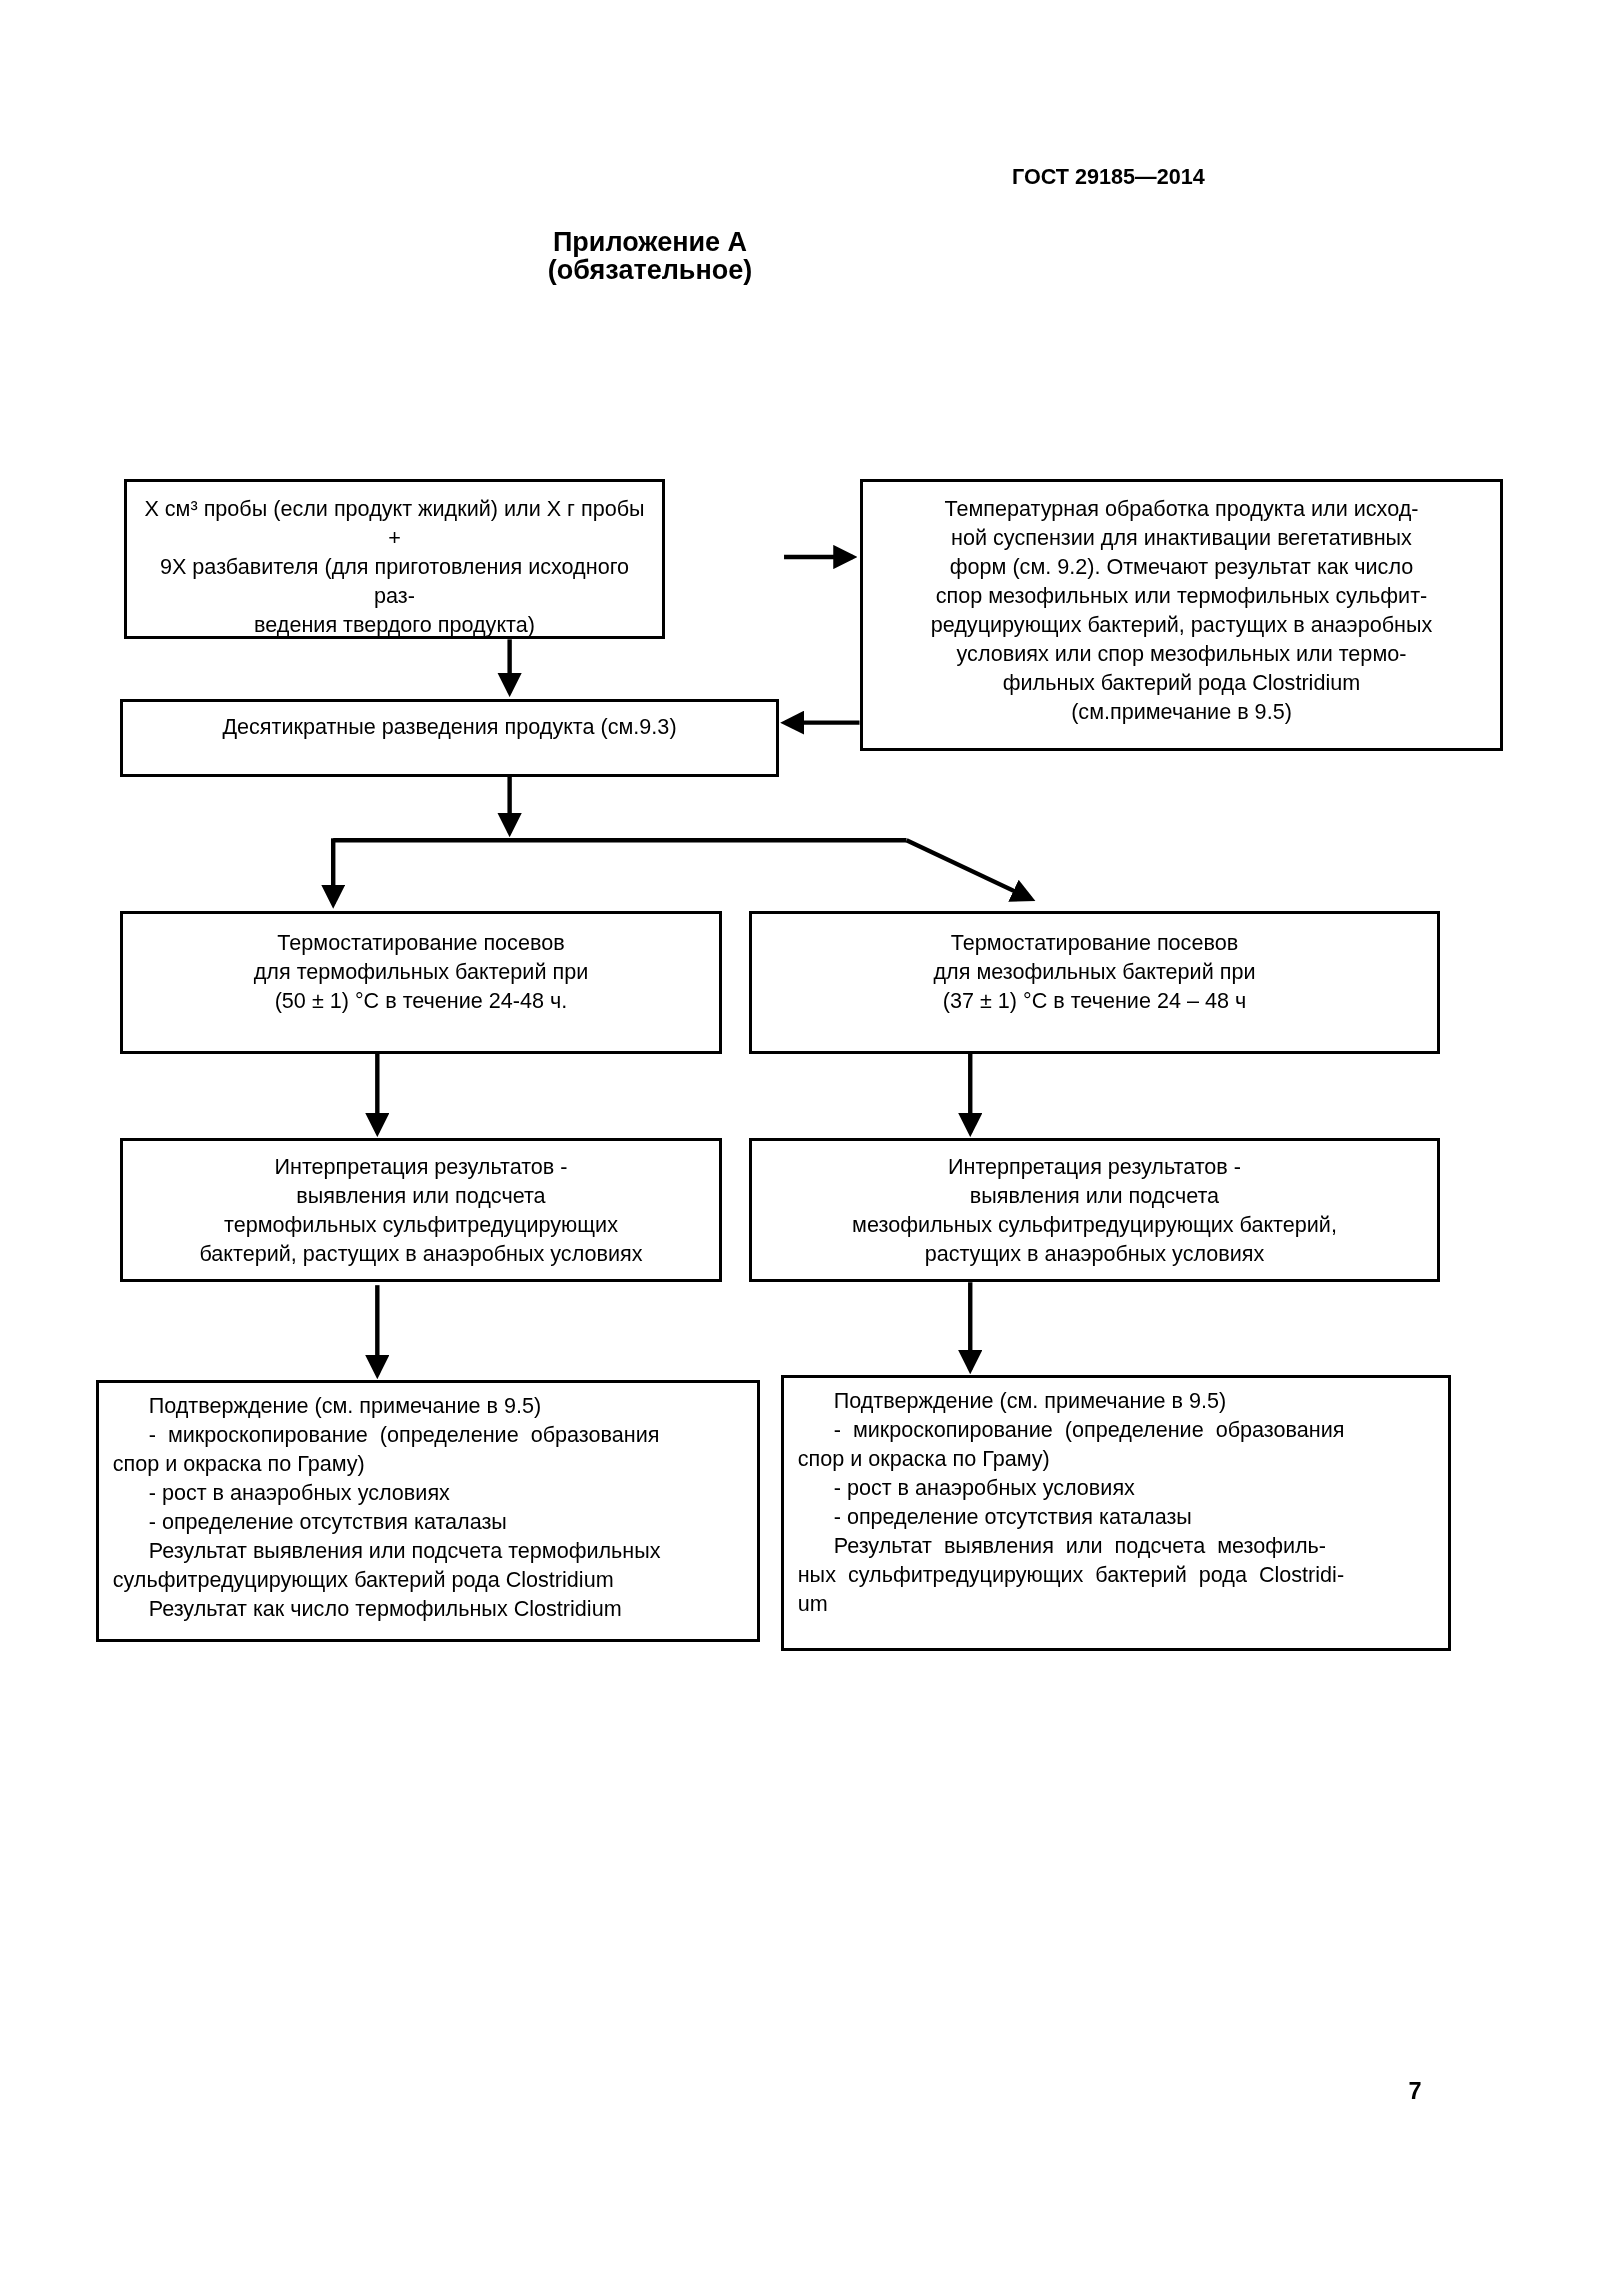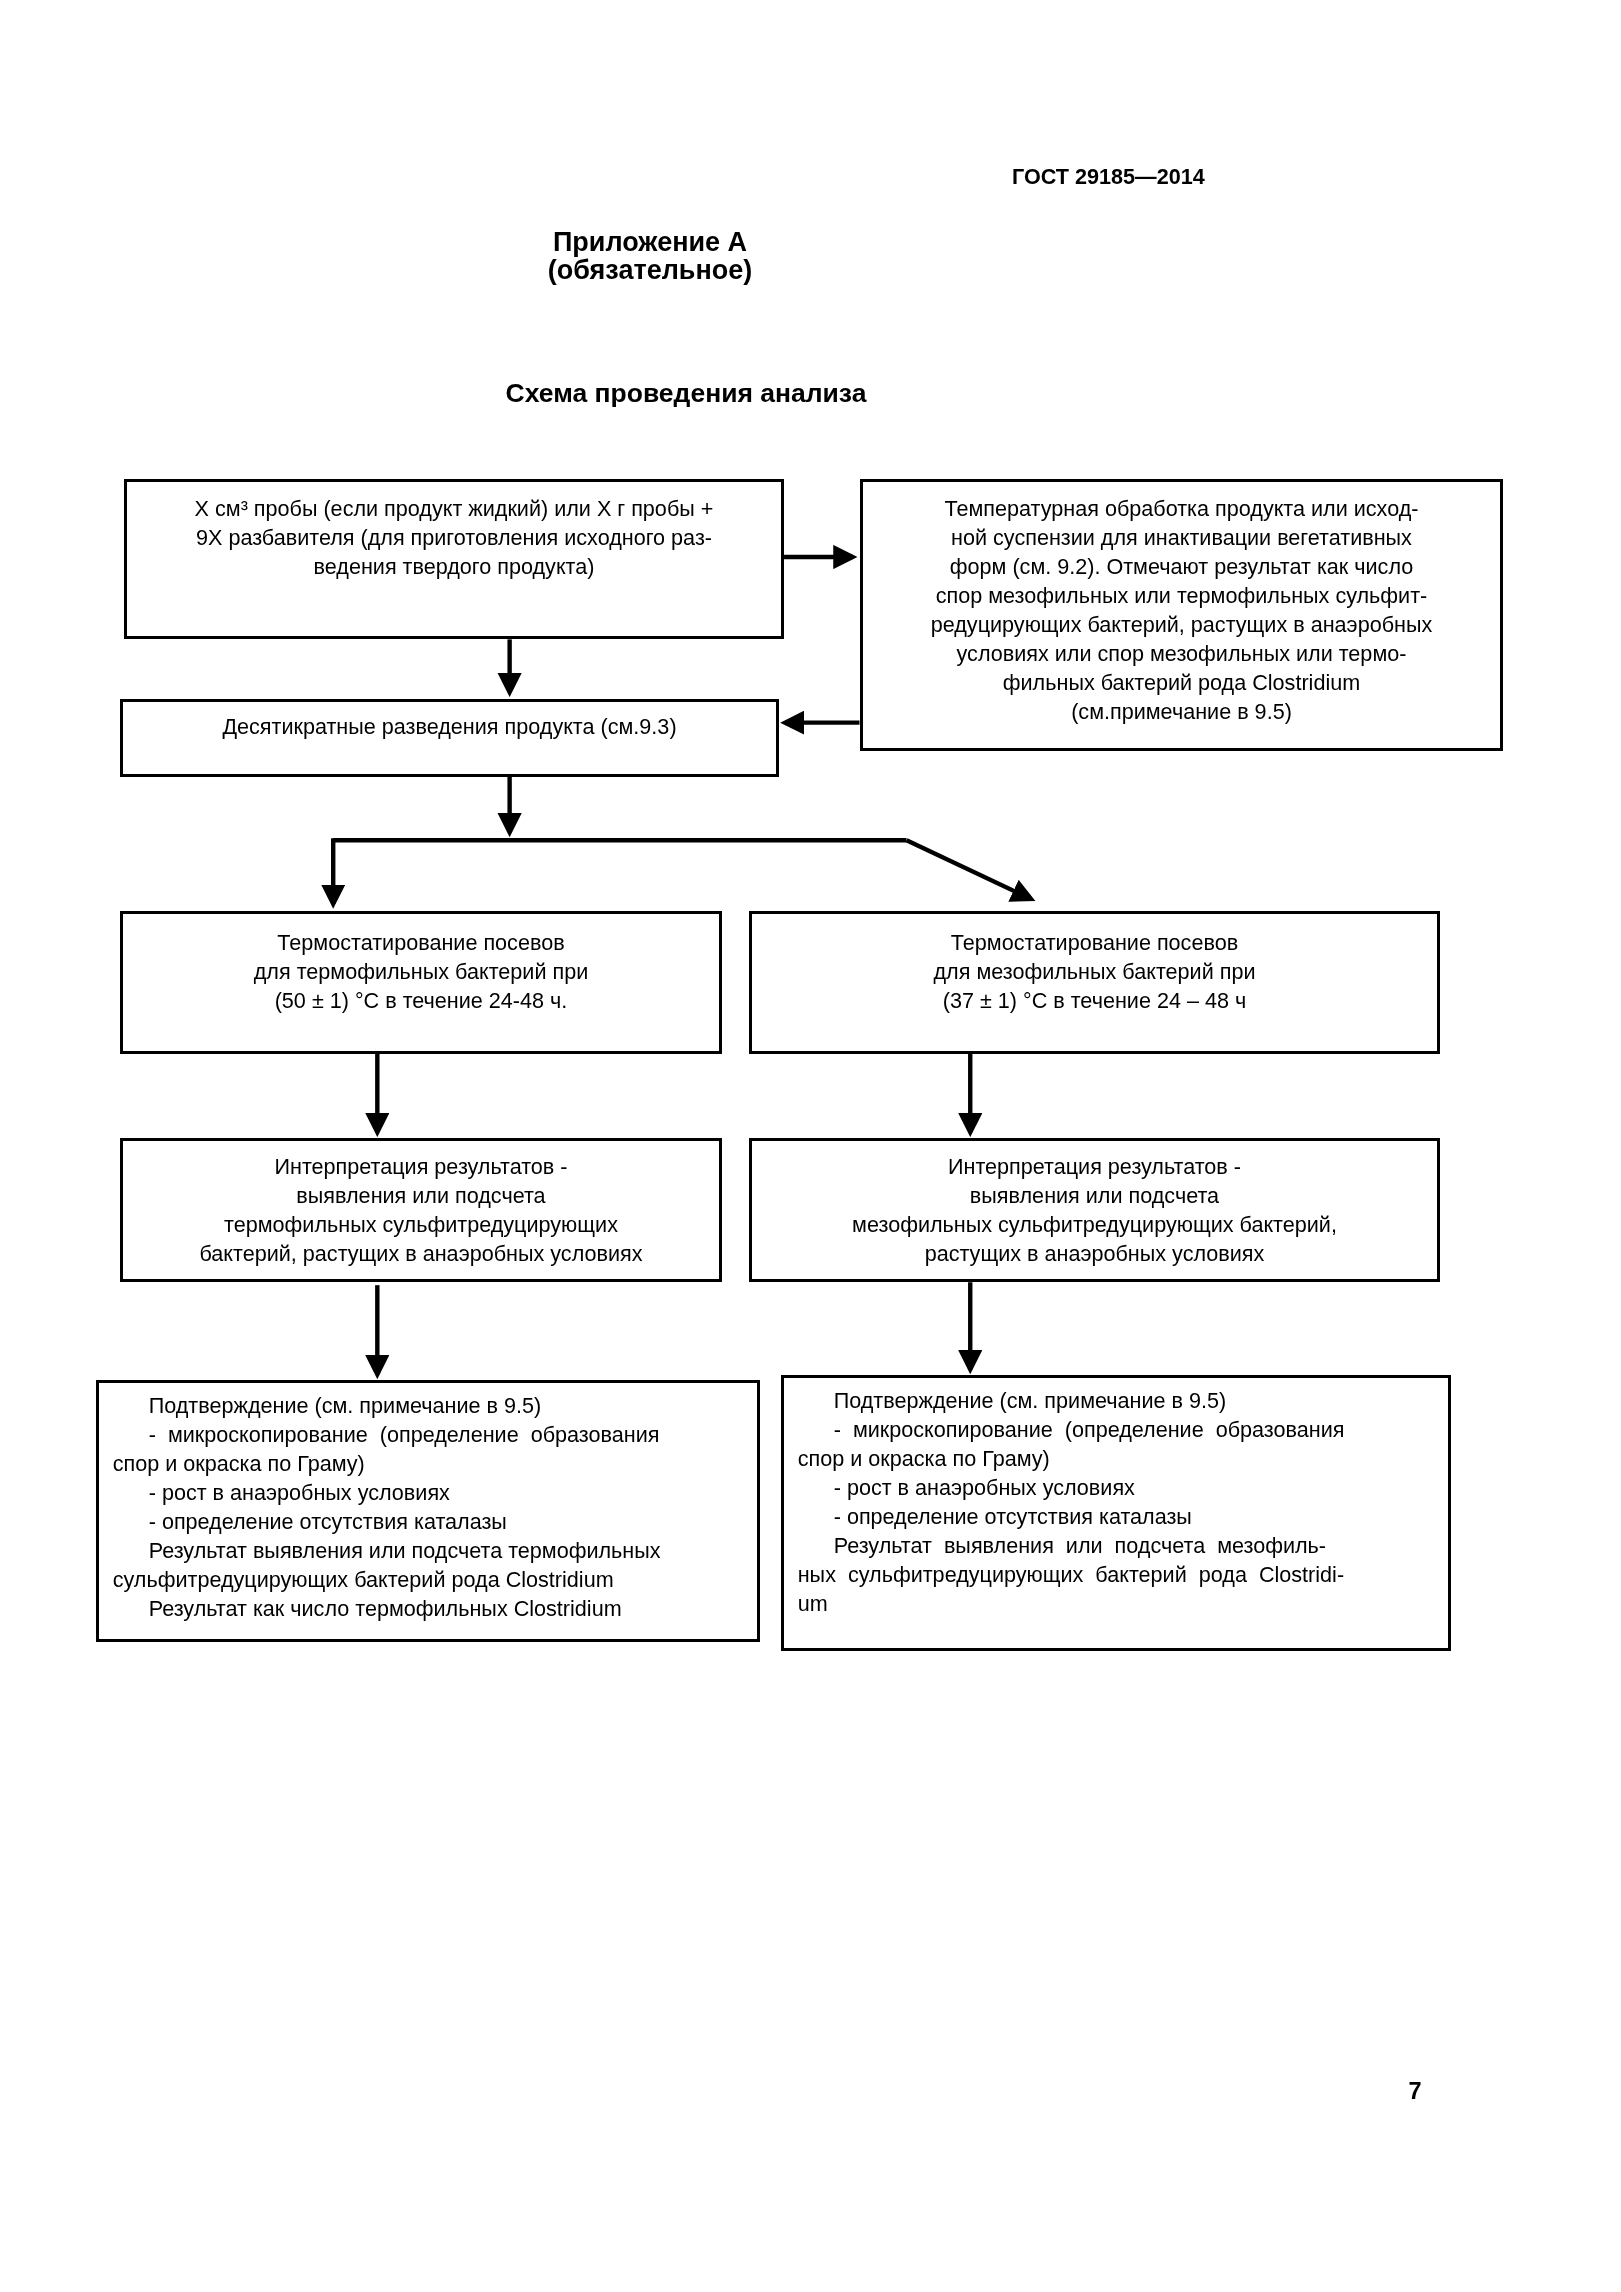--- a/index.html
+++ b/index.html
@@ -45,21 +45,20 @@
 </head>
 <body>
 
 <div class="page">
 
   <div class="std-code">ГОСТ 29185—2014</div>
 
   <div class="annex">Приложение А
 (обязательное)</div>
 
-  <div class="title">Схема проведения анализа</div>
 
   <svg class="connectors" width="1621" height="2293" viewBox="0 0 1654 2339" aria-hidden="true">
     <defs>
       <marker id="ah" viewBox="0 0 10 10" refX="8" refY="5" markerWidth="5.5" markerHeight="5.5" orient="auto-start-reverse">
         <path d="M 0 0 L 10 5 L 0 10 z" fill="#000"></path>
       </marker>
     </defs>
 
     <line x1="800" y1="568" x2="870" y2="568" marker-end="url(#ah)"></line>
 
@@ -77,21 +76,21 @@
 
     <line x1="385" y1="1075" x2="385" y2="1155" marker-end="url(#ah)"></line>
 
     <line x1="990" y1="1075" x2="990" y2="1155" marker-end="url(#ah)"></line>
 
     <line x1="385" y1="1311" x2="385" y2="1402" marker-end="url(#ah)"></line>
 
     <line x1="990" y1="1308" x2="990" y2="1397" marker-end="url(#ah)"></line>
   </svg>
 
-  <div class="fbox center" style="left:124px;top:479px;width:660px;height:160px;padding:11.8px 9.8px 0;">Х см³ пробы (если продукт жидкий) или Х г пробы +
+  <div class="fbox center" style="left:124px;top:479px;width:541px;height:160px;padding:11.8px 9.8px 0;">Х см³ пробы (если продукт жидкий) или Х г пробы +
 9Х разбавителя (для приготовления исходного раз-
 ведения твердого продукта)</div>
 
   <div class="fbox center" style="left:860px;top:479px;width:643px;height:272px;padding:11.8px 7.8px 0;">Температурная обработка продукта или исход-
 ной суспензии для инактивации вегетативных
 форм (см. 9.2). Отмечают результат как число
 спор мезофильных или термофильных сульфит-
 редуцирующих бактерий, растущих в анаэробных
 условиях или спор мезофильных или термо-
 фильных бактерий рода Clostridium

